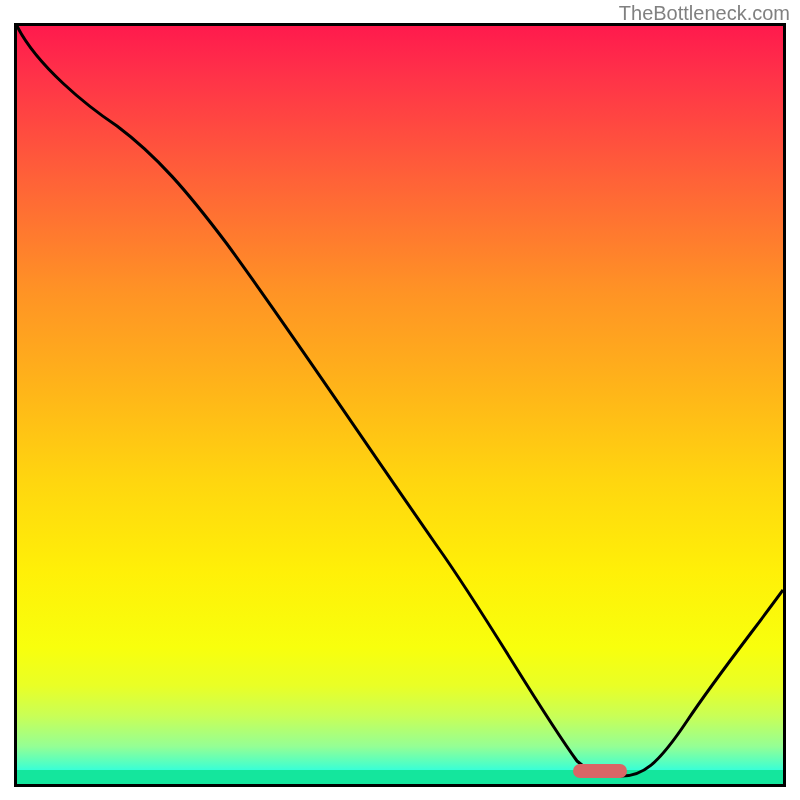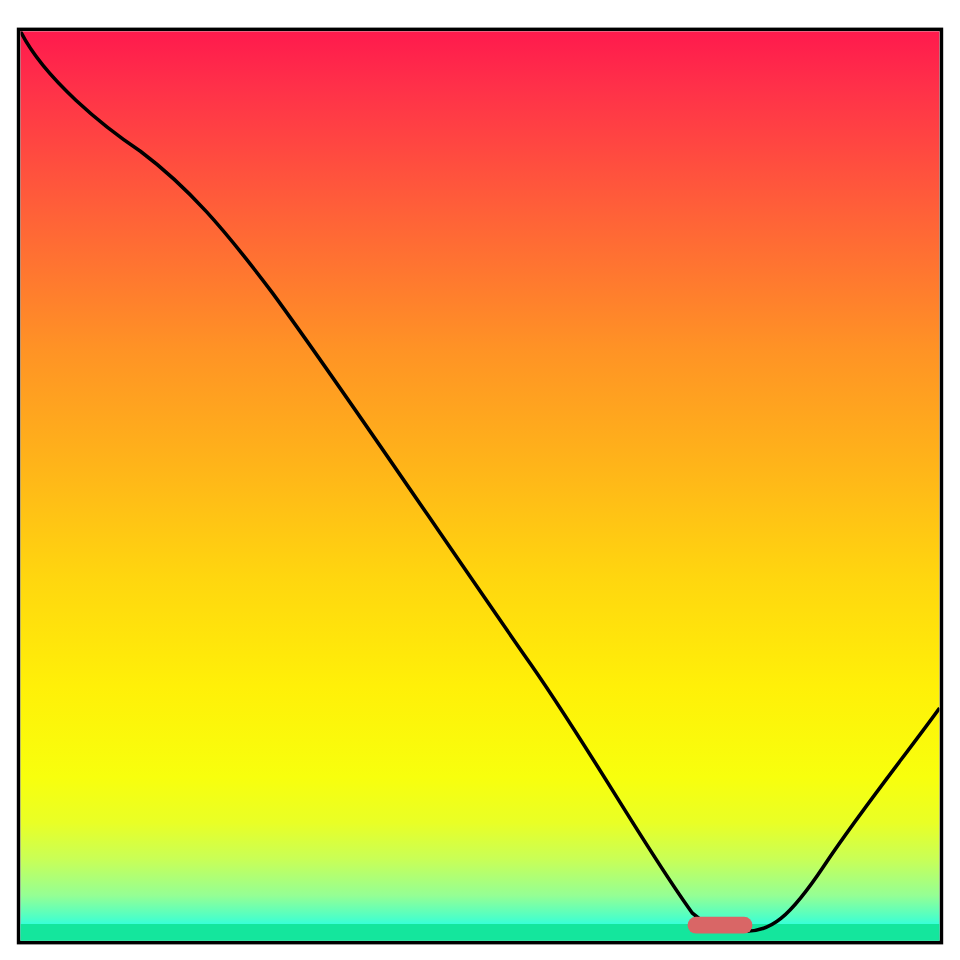--- a/index.html
+++ b/index.html
@@ -75,20 +75,21 @@
     border-radius: 7px;
     background: #d96666;
     bottom: 6px;
     left: 556px;
   }
 </style>
 </head>
 <body>
 
 <div id="container">
+  <div id="watermark">TheBottleneck.com</div>
 
   <div id="plot">
     <div id="gradient"></div>
     <div id="green-band"></div>
 
     <svg id="curve" viewBox="0 0 766 758" preserveAspectRatio="none">
       <path d="M 0 0
                C 20 40, 70 80, 100 100
                C 140 130, 170 165, 210 218
                C 270 300, 340 405, 420 520

